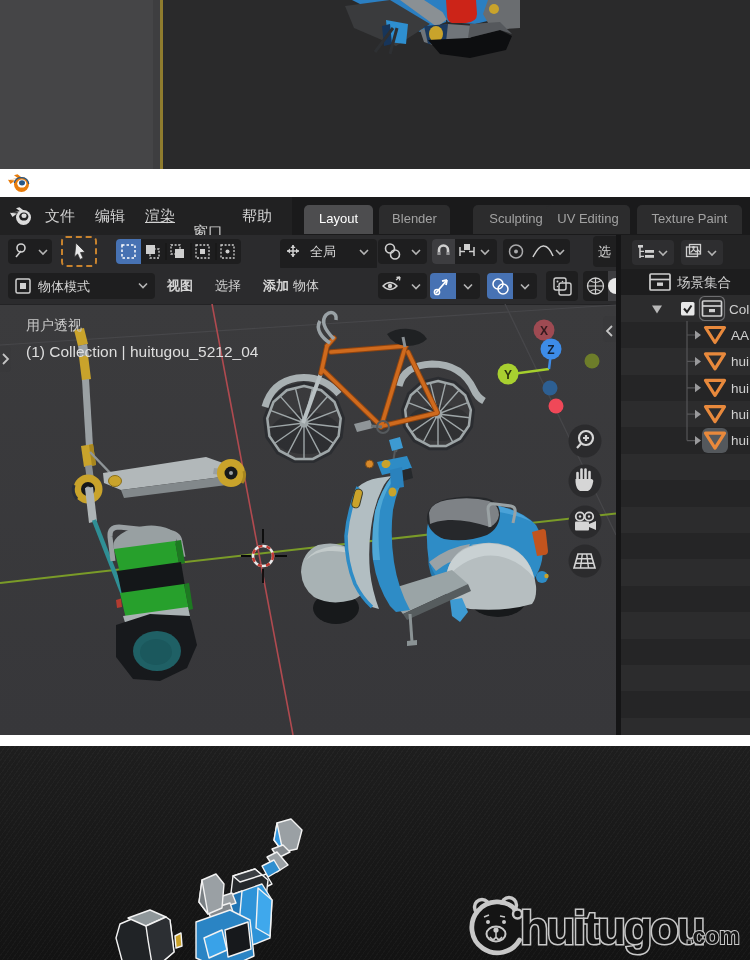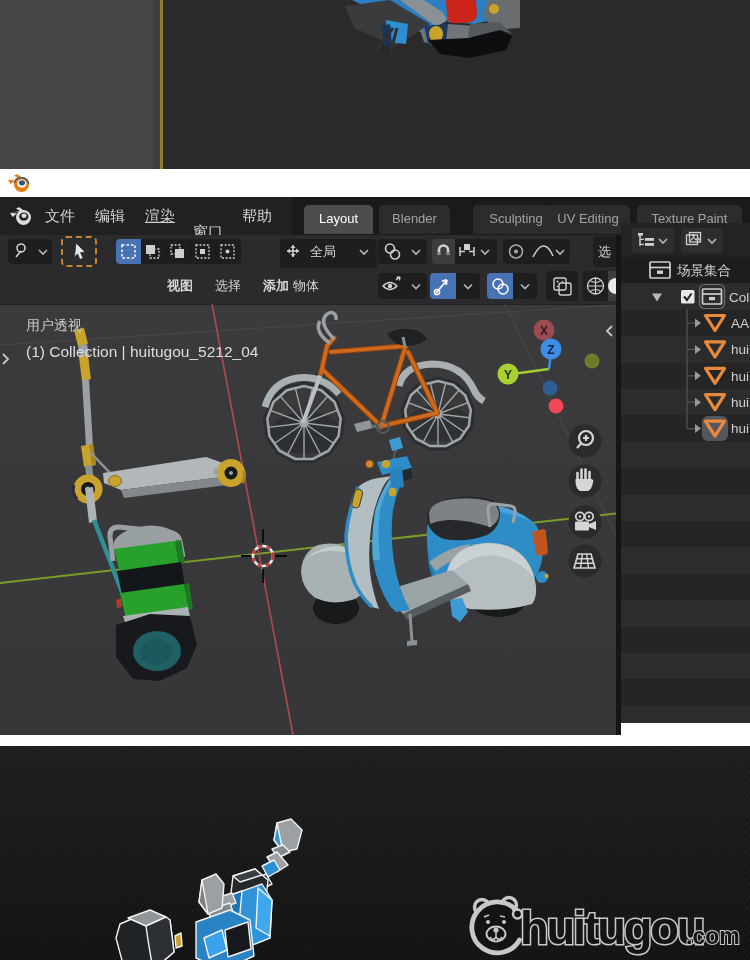--- a/index.html
+++ b/index.html
@@ -22,21 +22,21 @@
 .tab.active{background:#4d4d4f;color:#ffffff;}
 
 .row2{position:absolute;left:0;top:235px;width:750px;height:33px;background:#2b2b2d;}
 .row3{position:absolute;left:0;top:268px;width:750px;height:36px;background:#2b2b2d;}
 .btn{position:absolute;background:#1e1e1f;border-radius:4px;}
 .cjk{font-size:13px;color:#d5d5d5;}
 
 .viewport{position:absolute;left:0;top:304px;width:616px;height:431px;background:linear-gradient(#3b3b3d,#37373a);}
 .vdivider{position:absolute;left:616px;top:235px;width:5px;height:500px;background:#151516;}
 
-.panel{position:absolute;left:621px;top:223px;width:129px;height:500px;background:#1f1f20;}
+.panel{position:absolute;left:621px;top:235px;width:129px;height:500px;background:#1f1f20;}
 
 .wstrip{position:absolute;left:0;top:735px;width:750px;height:11px;background:#fff;}
 .bottom{position:absolute;left:0;top:746px;width:750px;height:214px;background:linear-gradient(#1e1e1e,#131313);}
 .bottom .tex{position:absolute;inset:0;background:repeating-linear-gradient(125deg,rgba(255,255,255,0.028) 0 1px,rgba(0,0,0,0) 1px 4px);}
 </style>
 </head>
 <body>
 <div id="page">
   <div class="sec-top">
     <div class="lpanel"></div>
@@ -163,20 +163,28 @@
         <path d="M53 11 l4 4 l4 -4" fill="none" stroke="#b5b5b5" stroke-width="1.6"></path>
       </svg>
     </div>
 
     <div class="btn" style="left:593px;top:1px;width:23px;height:31px;border-radius:4px 0 0 4px;background:#1f1f20;">
         <div class="cjk" style="position:absolute;left:5px;top:7px;">选</div>
       </div>
   </div>
   <div class="row3">
 
+    <div class="btn" style="left:8px;top:5px;width:147px;height:26px;">
+      <svg width="147" height="26" viewBox="0 0 147 26">
+        <rect x="8" y="6" width="14" height="14" rx="1.5" fill="none" stroke="#d0d0d0" stroke-width="1.5"></rect>
+          <rect x="12" y="10" width="6" height="6" fill="#d0d0d0"></rect>
+        <text x="30" y="18" font-size="13" fill="#d8d8d8" font-family="Liberation Sans">物体模式</text>
+        <path d="M131 10.5 l4 4 l4 -4" fill="none" stroke="#b5b5b5" stroke-width="1.6"></path>
+      </svg>
+    </div>
     <div class="mi cjk abs" style="left:167px;top:0;height:36px;line-height:36px;font-weight:bold;">视图</div>
     <div class="mi cjk abs" style="left:215px;top:0;height:36px;line-height:36px;">选择</div>
     <div class="mi cjk abs" style="left:263px;top:0;height:36px;line-height:36px;font-weight:bold;">添加</div>
     <div class="mi cjk abs" style="left:293px;top:0;height:36px;line-height:36px;">物体</div>
 
     <div class="btn" style="left:378px;top:5px;width:49px;height:26px;">
       <svg width="49" height="26" viewBox="0 0 49 26">
           <path d="M5 13 q7 -7 14 0 q-7 7 -14 0 Z" fill="none" stroke="#d0d0d0" stroke-width="1.4"></path>
           <circle cx="12" cy="13" r="2.2" fill="#d0d0d0"></circle>
           <path d="M18 7 l4 -3 M22 4 l-3.5 0.5 M22 4 l-0.5 3.5" stroke="#d0d0d0" stroke-width="1.3" fill="none"></path>

